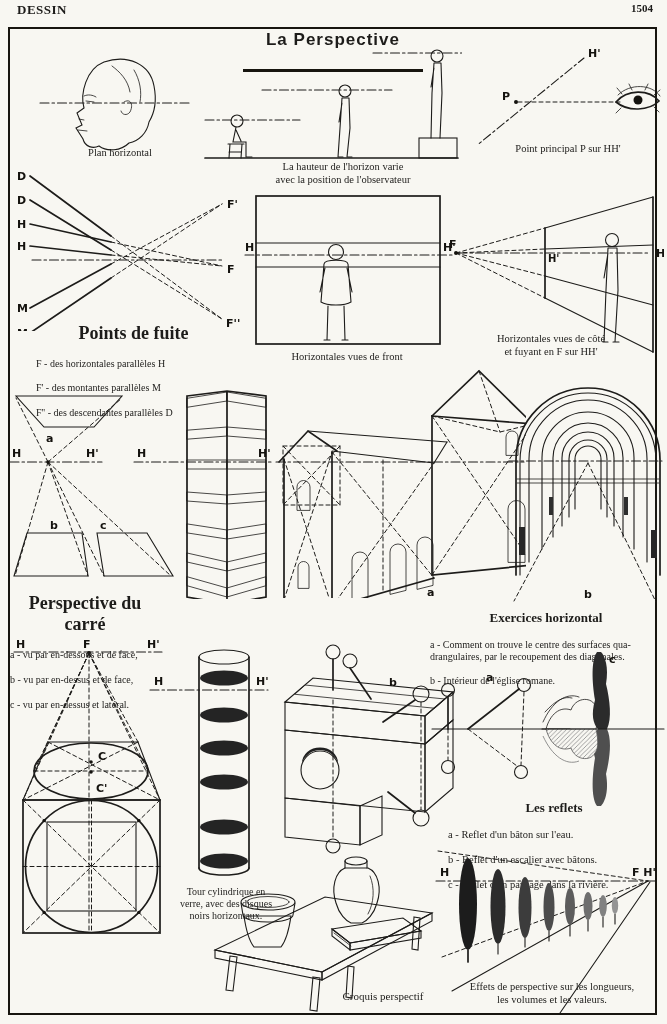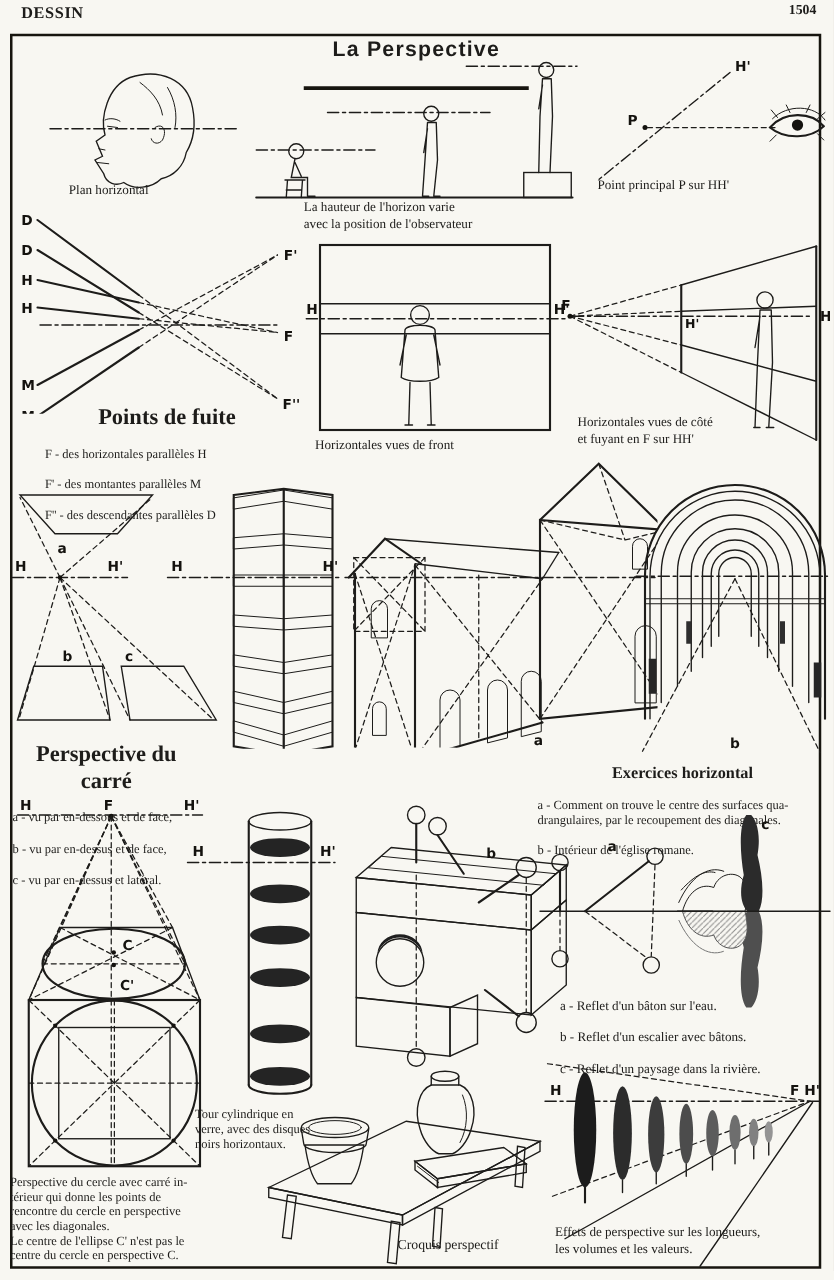--- a/index.html
+++ b/index.html
@@ -7,21 +7,21 @@
         font-family:"Liberation Serif",serif;color:#1d1c1a;}
   #frame{position:absolute;left:8px;top:27px;width:645px;height:984px;border:2px solid #17150f;}
   .hdr{position:absolute;top:2px;font-weight:bold;font-family:"Liberation Serif",serif;}
   #hl{left:17px;font-size:13px;letter-spacing:.5px;}
   #hr{right:14px;font-size:11px;}
   #title{position:absolute;left:243px;top:30px;width:180px;text-align:center;
          font:bold 17px "Liberation Sans",sans-serif;letter-spacing:1px;
          border-bottom:3px solid #17150f;padding-bottom:19px;}
   .fig{position:absolute;}
   .cap{position:absolute;font:10.5px/1.2 "Liberation Serif",serif;white-space:pre-line;}
-  .c{text-align:left;}
+  .c{text-align:center;}
   .capt{display:block;font-weight:bold;font-size:18px;text-align:center;margin-bottom:1px;}
   .ln{display:block;font-size:10px;line-height:1.2;}
   .s{stroke:#1d1c1a;stroke-width:1.1;fill:none;stroke-linecap:round;}
   .s2{stroke-width:1.7;}
   .sw8{stroke-width:.8;}
   .dd{stroke-dasharray:9,3,2.5,3;}
   .da{stroke-dasharray:4,3;stroke-width:1;}
   .lb{font:bold 11px "DejaVu Sans",sans-serif;fill:#14120e;}
   .lbs{font:bold 10px "DejaVu Sans",sans-serif;fill:#14120e;}
 </style>
@@ -297,26 +297,20 @@
     <circle cx="44.2" cy="820.6" r="1.7" fill="#14120e"></circle>
       <circle cx="138.8" cy="820.6" r="1.7" fill="#14120e"></circle>
     <circle cx="44.2" cy="912.4" r="1.7" fill="#14120e"></circle>
       <circle cx="138.8" cy="912.4" r="1.7" fill="#14120e"></circle>
     <text class="lb" x="16" y="648">H</text>
     <text class="lb" x="83" y="648">F</text>
     <text class="lb" x="147" y="648">H'</text>
     <text class="lb" x="98" y="760">C</text>
     <text class="lb" x="96" y="792">C'</text>
   </svg>
-  <div class="cap c" style="left:8px;top:941px;width:170px;font-size:10px;line-height:1.17">Perspective du cercle avec carré in-
-térieur qui donne les points de
-rencontre du cercle en perspective
-avec les diagonales.
-Le centre de l'ellipse C' n'est pas le
-centre du cercle en perspective C.</div>
 
   <svg class="fig" style="left:146px;top:642px" width="132" height="240" viewBox="146 642 132 240">
     <ellipse cx="224" cy="678" rx="24" ry="7.5" fill="#242424"></ellipse>
     <line class="s dd" x1="150" y1="690" x2="268" y2="690"></line>
     <ellipse cx="224" cy="715" rx="24" ry="7.5" fill="#242424"></ellipse>
     <ellipse cx="224" cy="748" rx="24" ry="7.5" fill="#242424"></ellipse>
     <ellipse cx="224" cy="782" rx="24" ry="7.5" fill="#242424"></ellipse>
     <ellipse cx="224" cy="827" rx="24" ry="7.5" fill="#242424"></ellipse>
     <ellipse cx="224" cy="861" rx="24" ry="7.5" fill="#242424"></ellipse>
     <ellipse class="s" cx="224" cy="657" rx="25" ry="7"></ellipse>
@@ -375,20 +369,21 @@
     <path class="s sw8" d="M 543,722 C 552,702 566,692 579,697 M 545,712 C 556,700 564,696 572,698"></path>
     <path class="s sw8" fill="url(#dg)" d="M 546,729 C 550,714 560,706 571,710 C 575,698 590,696 595,705 C 599,710 598,720 596,729 Z"></path>
     <path fill="#2b2b2b" d="M 597,652 C 591,660 592,682 595,700 C 591,714 593,724 598,729 L 607,729 C 612,719 610,700 606,684 C 609,667 605,656 601,652 Z"></path>
     <path fill="#4f4f4f" d="M 597,806 C 591,798 592,776 595,758 C 591,744 593,734 598,729 L 607,729 C 612,739 610,758 606,774 C 609,791 605,802 601,806 Z"></path>
     <path stroke="#555" stroke-width=".8" fill="url(#dgL)" d="M 546,729 C 550,744 560,752 571,748 C 575,760 590,762 595,753 C 599,748 598,738 596,729 Z"></path>
     <path stroke="#777" stroke-width=".8" fill="none" d="M 543,736 C 552,756 566,766 579,761"></path>
     <line class="s" x1="542" y1="729" x2="664" y2="729"></line>
     <text class="lb" x="609" y="663">c</text>
   </svg>
   <div class="cap" style="left:448px;top:787px;width:212px">
+    <span class="capt" style="font-size:13px">Les reflets</span>
     <span class="ln" style="font-size:10.5px">a - Reflet d'un bâton sur l'eau.</span>
     <span class="ln" style="font-size:10.5px">b - Reflet d'un escalier avec bâtons.</span>
     <span class="ln" style="font-size:10.5px">c - Reflet d'un paysage dans la rivière.</span>
   </div>
 
   <svg class="fig" style="left:205px;top:850px" width="240" height="165" viewBox="205 850 240 165">
     <polygon class="s" fill="url(#dgL)" points="215,950 325,897 432,913 322,972"></polygon>
     <polygon class="s" fill="#f8f7f2" points="215,950 322,972 322,980 215,958"></polygon>
     <polygon class="s" fill="#f8f7f2" points="322,972 432,913 432,921 322,980"></polygon>
     <polygon class="s" fill="#f8f7f2" points="230,956 237,957 233,991 226,990"></polygon>

